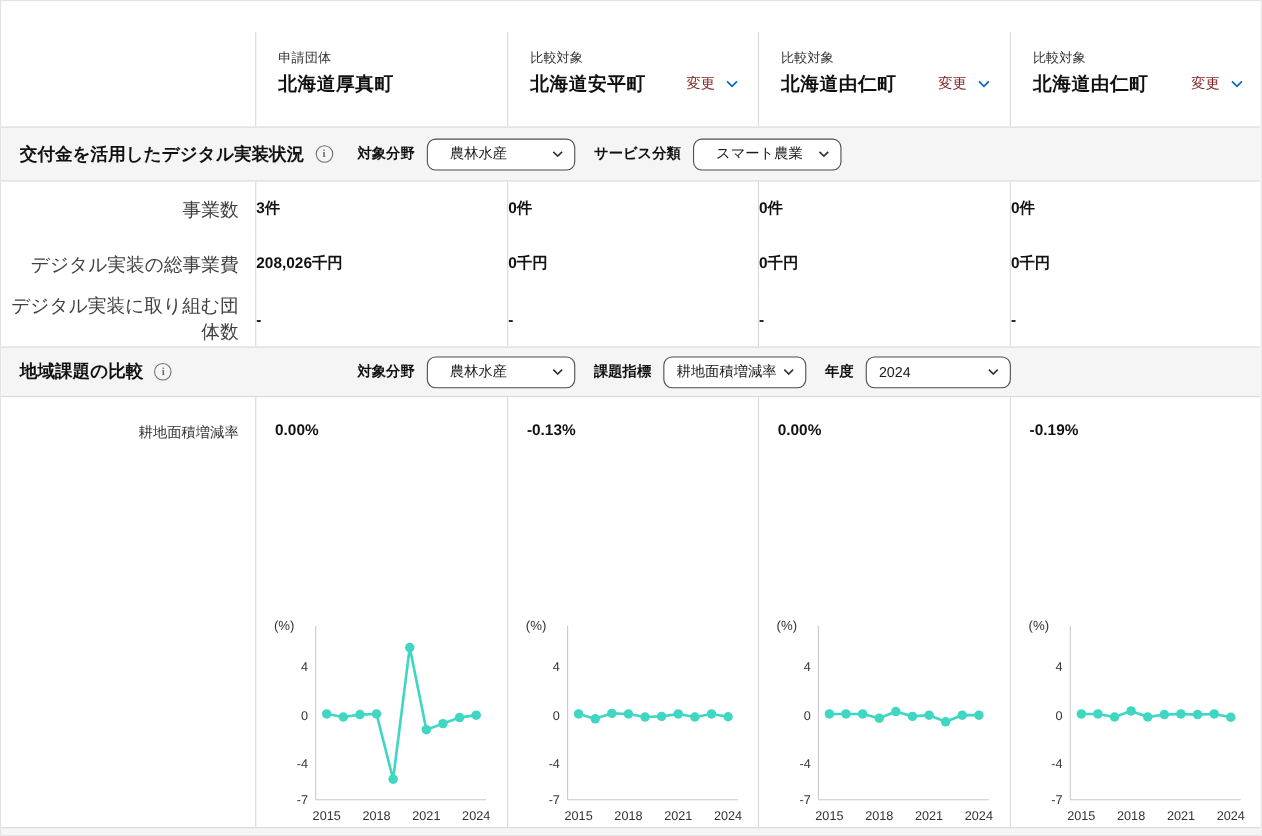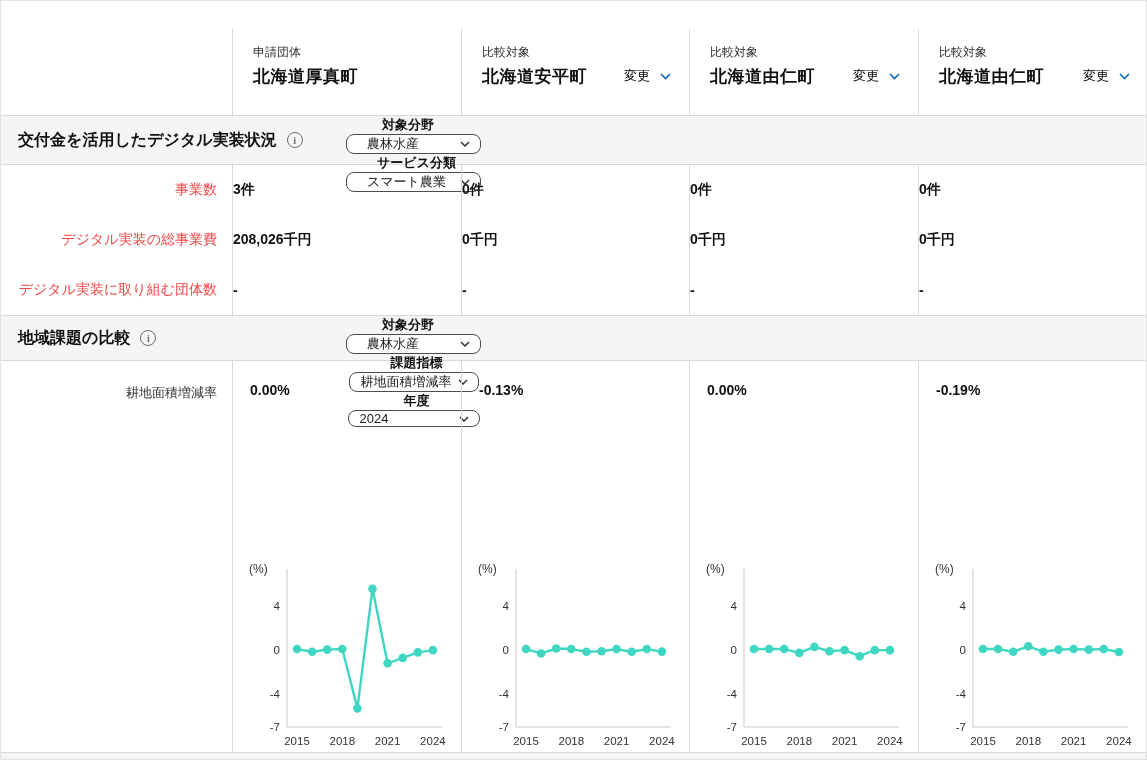--- a/index.html
+++ b/index.html
@@ -16,55 +16,55 @@
   .cell.bl { border-left:1px solid #d9d9d9; }
 
   
   .header-row { height:86px;margin-top:28px; }
   .muni-cell { padding:15px 20px 0 20px; }
   .muni-role { font-size:12px; color:#333; line-height:1.4; }
   .muni-name { font-size:17px; font-weight:bold; color:#111; margin-top:4px; letter-spacing:.5px; }
   .change-link {
     position:absolute; right:18px; top:38px;
     display:flex; align-items:center; gap:4px;
-    color:#000000; font-size:13px; cursor:pointer; white-space:nowrap;
+    color:#7f1d1d; font-size:13px; cursor:pointer; white-space:nowrap;
   }
 
   
   .section-bar {
     position:relative; background:#f5f5f5;
     border-top:1px solid #d9d9d9; border-bottom:1px solid #d9d9d9;
     display:flex; align-items:center; padding-left:17px;
   }
   .bar1 { height:50px; }
   .bar2 { height:46px; }
   .section-title { font-size:16px; font-weight:bold; color:#111; }
   .info-icon {
     width:16px; height:16px; margin-left:10px; border:1.4px solid #6e6e6e;
     border-radius:50%; color:#6e6e6e; font-size:10px; font-weight:bold;
     display:inline-flex; align-items:center; justify-content:center;
     font-family:"Liberation Serif","DejaVu Serif",serif; cursor:pointer; flex:none;
   }
-  .filters { position:absolute; left:345px; top:0; height:100%; display:flex; align-items:center;flex-direction:column; }
+  .filters { position:absolute; left:324px; top:0; height:100%; display:flex; align-items:center; }
   .filter-label { font-size:13px; font-weight:bold; color:#111; margin-right:11px; white-space:nowrap; }
   .filter-label.ml { margin-left:17px; }
   .selectbox {
     height:29px; background:#fff; border:1px solid #4d4d4d; border-radius:8px;
     display:flex; align-items:center; justify-content:space-between;
     padding:0 10px 0 11px; font-size:13px; color:#1a1a1a; cursor:pointer; white-space:nowrap;
   }
   .w135 { width:135px;padding-left:20px; } .w130 { width:130px; } .w132 { width:132px; }
   .chev { flex:none; margin-left:6px; }
 
   
   .metric-row { height:50px; }
   .metric-row .cell { display:flex; align-items:center; }
   .row-label {
     justify-content:flex-end; padding-right:15px;
-    font-size:14px; color:#ef4444; text-align:right;
+    font-size:17px; color:#404040; text-align:right;
   }
   .metric-value { padding-left:0; font-size:14px; font-weight:bold; color:#111; }
 
   
   .compare-body { height:421px; }
   .compare-body .cell { height:421px; }
   .compare-label {
     padding:23px 15px 0 0; font-size:13px; color:#333;
     display:flex; justify-content:flex-end; align-items:flex-start;
   }

